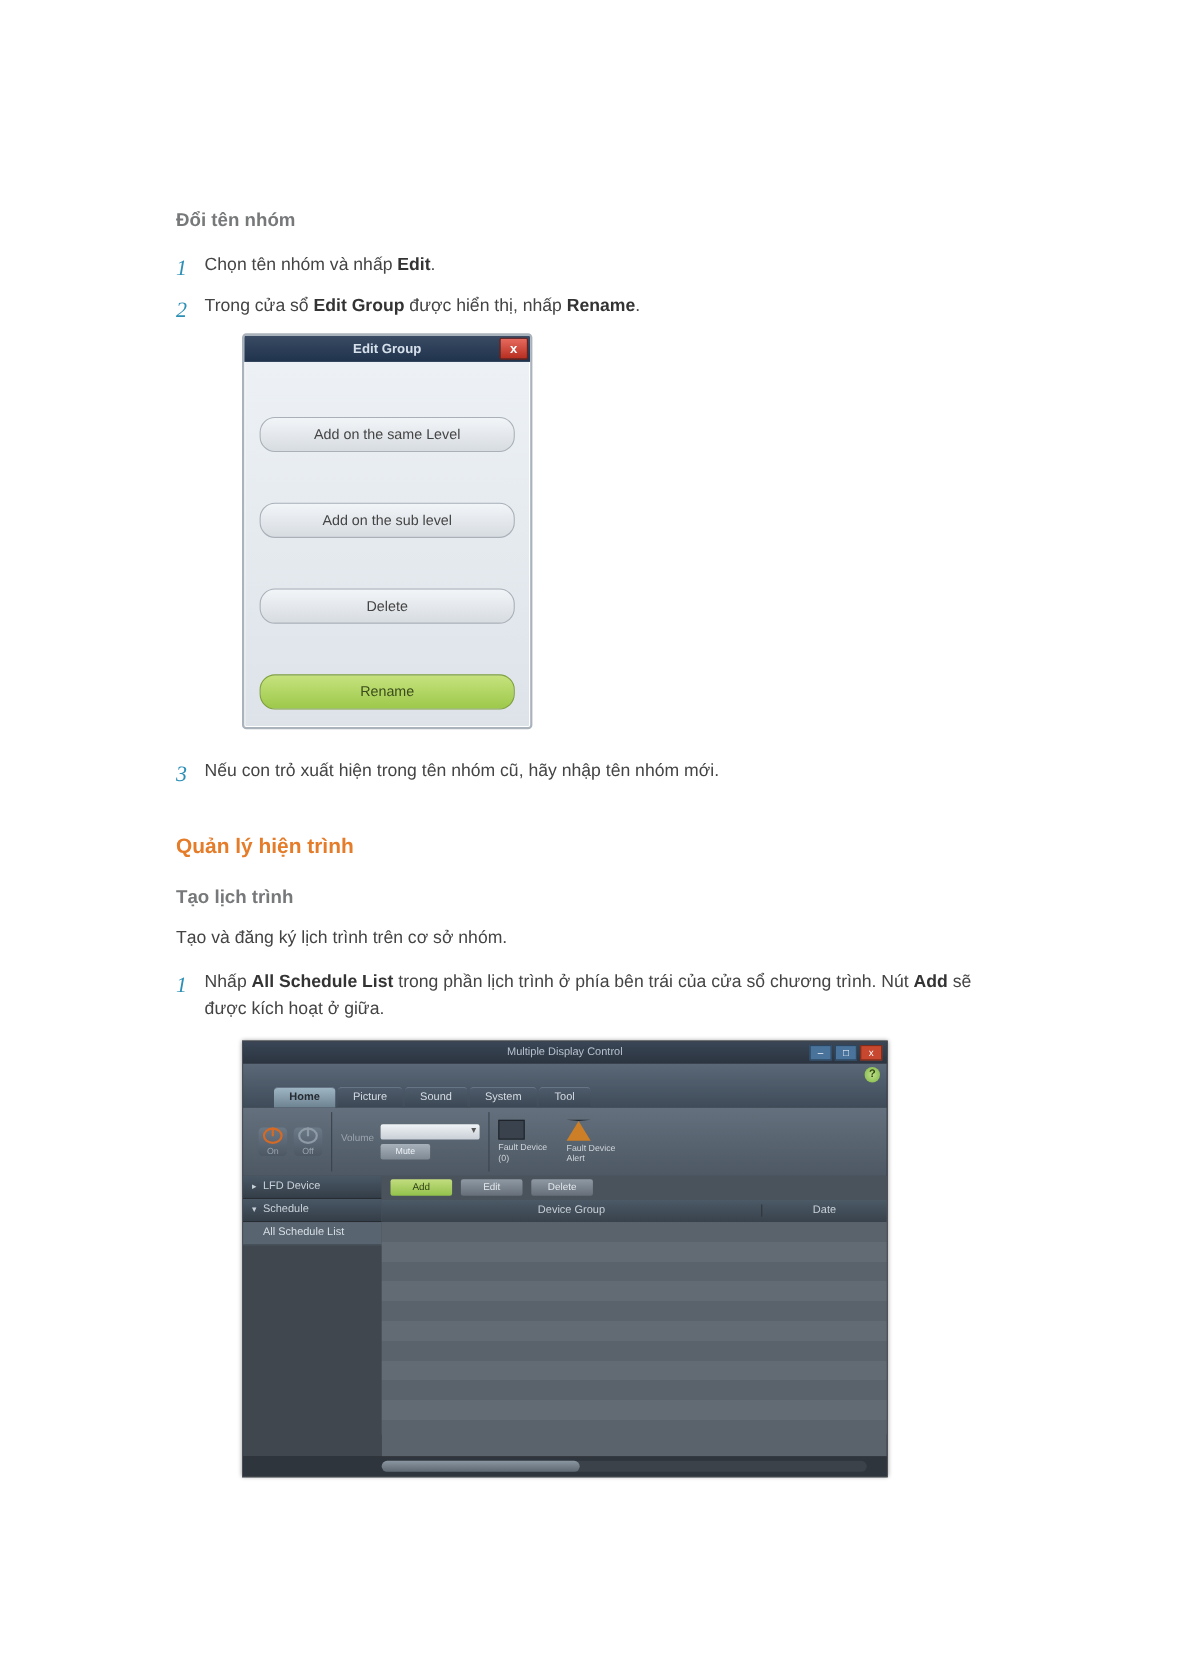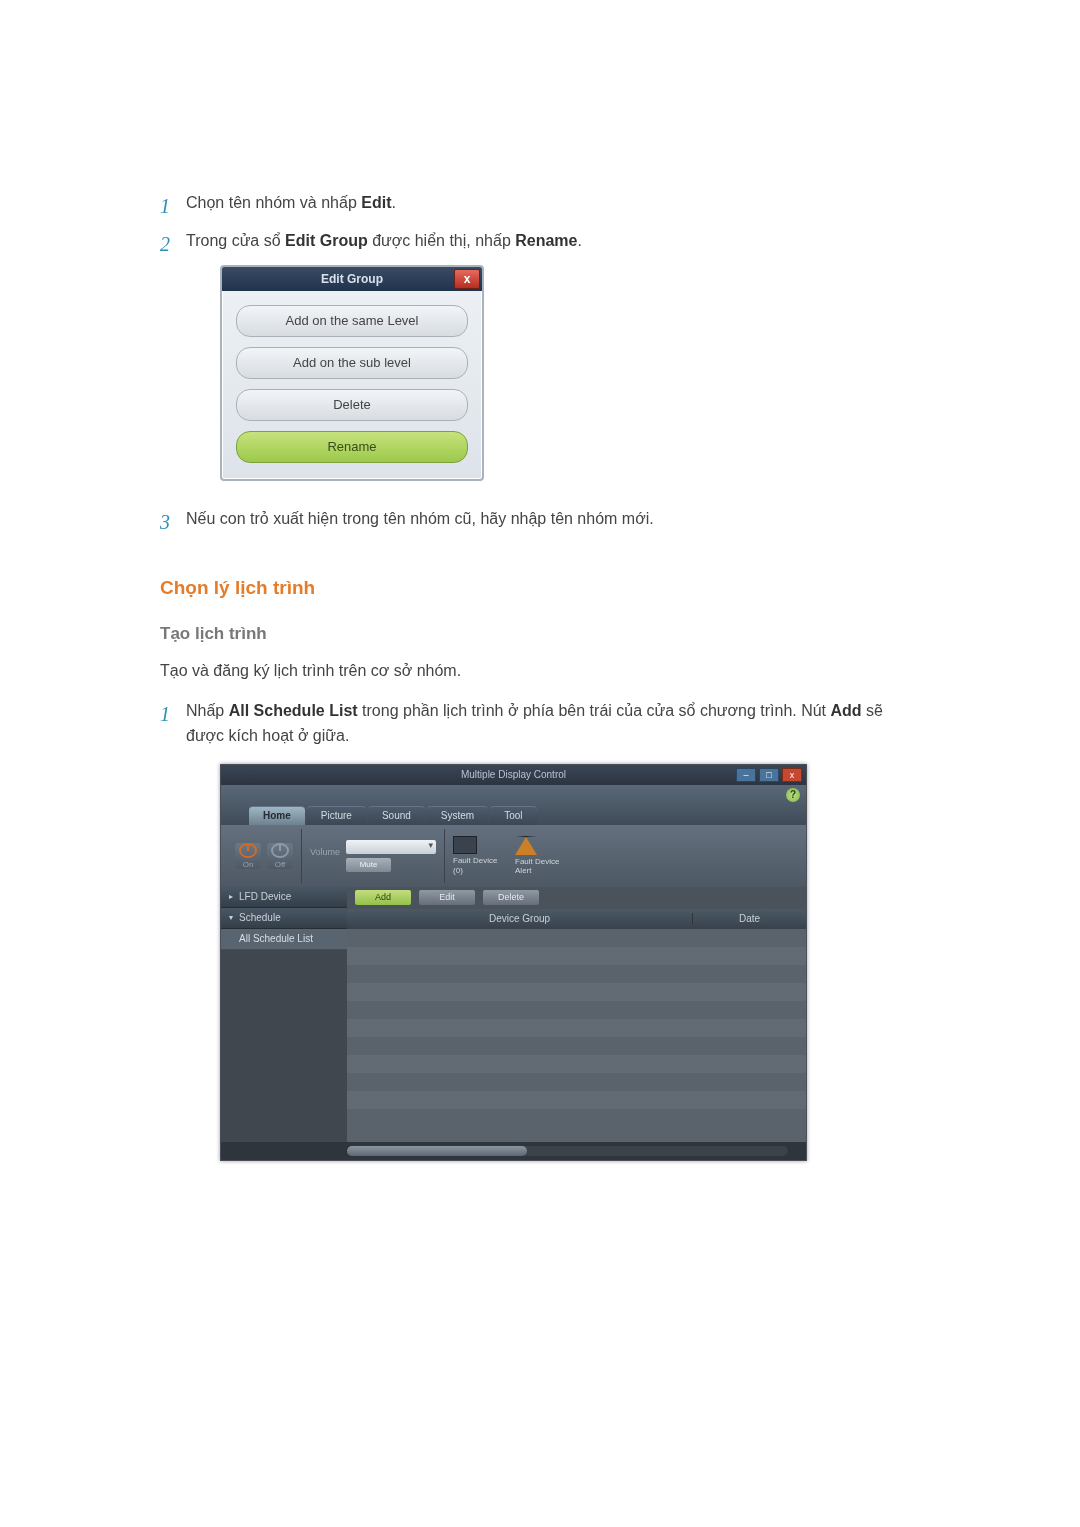--- a/index.html
+++ b/index.html
@@ -104,20 +104,21 @@
   }
   .dialog-btn {
     height: 30px;
     border: 1px solid #a9b0b8;
     background: linear-gradient(#f2f5f8, #d7dce1);
     color: #444;
     font-size: 13px;
     border-radius: 14px;
     text-align: center;
     line-height: 30px;
+    margin-top: 36px;
   }
   .dialog-btn.rename {
     background: linear-gradient(#c6e27d, #9dc94b);
     color: #3b4b1d;
     border-color: #7ea03d;
   }
 
   
   .mdc-wrap {
     margin: 15px 0 0 60px;
@@ -403,20 +404,21 @@
     height: 10px;
     background: linear-gradient(#8a96a1,#5e6872);
     border-radius: 5px;
   }
 </style>
 </head>
 <body>
 
 <div class="page">
 
+  <h4 data-name="heading-rename-group">Đổi tên nhóm</h4>
 
   <ol data-name="rename-steps-list">
     <li data-name="rename-step-1">
       <span class="num" data-name="step-number">1</span>
       <span data-name="step-text">Chọn tên nhóm và nhấp </span><span class="bold" data-name="step-bold">Edit</span><span>.</span>
     </li>
     <li data-name="rename-step-2">
       <span class="num" data-name="step-number">2</span>
       <span data-name="step-text">Trong cửa sổ </span><span class="bold" data-name="step-bold">Edit Group</span><span> được hiển thị, nhấp </span><span class="bold" data-name="step-bold">Rename</span><span>.</span>
     </li>
@@ -437,21 +439,21 @@
     </div>
   </div>
 
   <ol data-name="rename-step-3-list">
     <li data-name="rename-step-3">
       <span class="num" data-name="step-number">3</span>
       <span data-name="step-text">Nếu con trỏ xuất hiện trong tên nhóm cũ, hãy nhập tên nhóm mới.</span>
     </li>
   </ol>
 
-  <h3 data-name="heading-manage-schedule">Chọn lý lịch trình</h3>
+  <h3 data-name="heading-manage-schedule">Quản lý hiện trình</h3>
 
   <h4 data-name="heading-create-schedule">Tạo lịch trình</h4>
 
   <p data-name="paragraph-create-schedule-desc">Tạo và đăng ký lịch trình trên cơ sở nhóm.</p>
 
   <ol data-name="create-steps-list">
     <li data-name="create-step-1">
       <span class="num" data-name="step-number">1</span>
       <span data-name="step-text">Nhấp </span><span class="bold" data-name="step-bold">All Schedule List</span><span> trong phần lịch trình ở phía bên trái của cửa sổ chương trình. Nút </span><span class="bold" data-name="step-bold">Add</span><span> sẽ được kích hoạt ở giữa.</span>
     </li>

